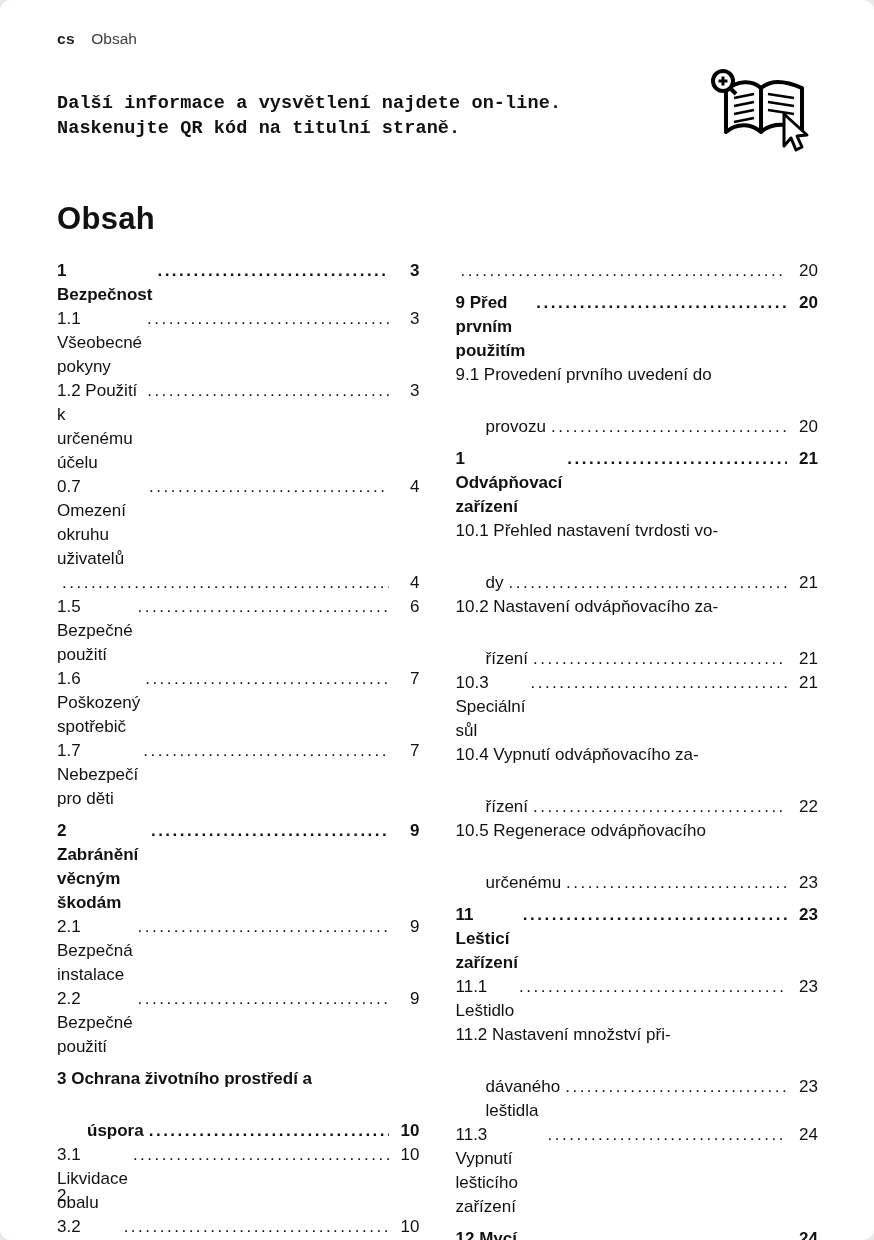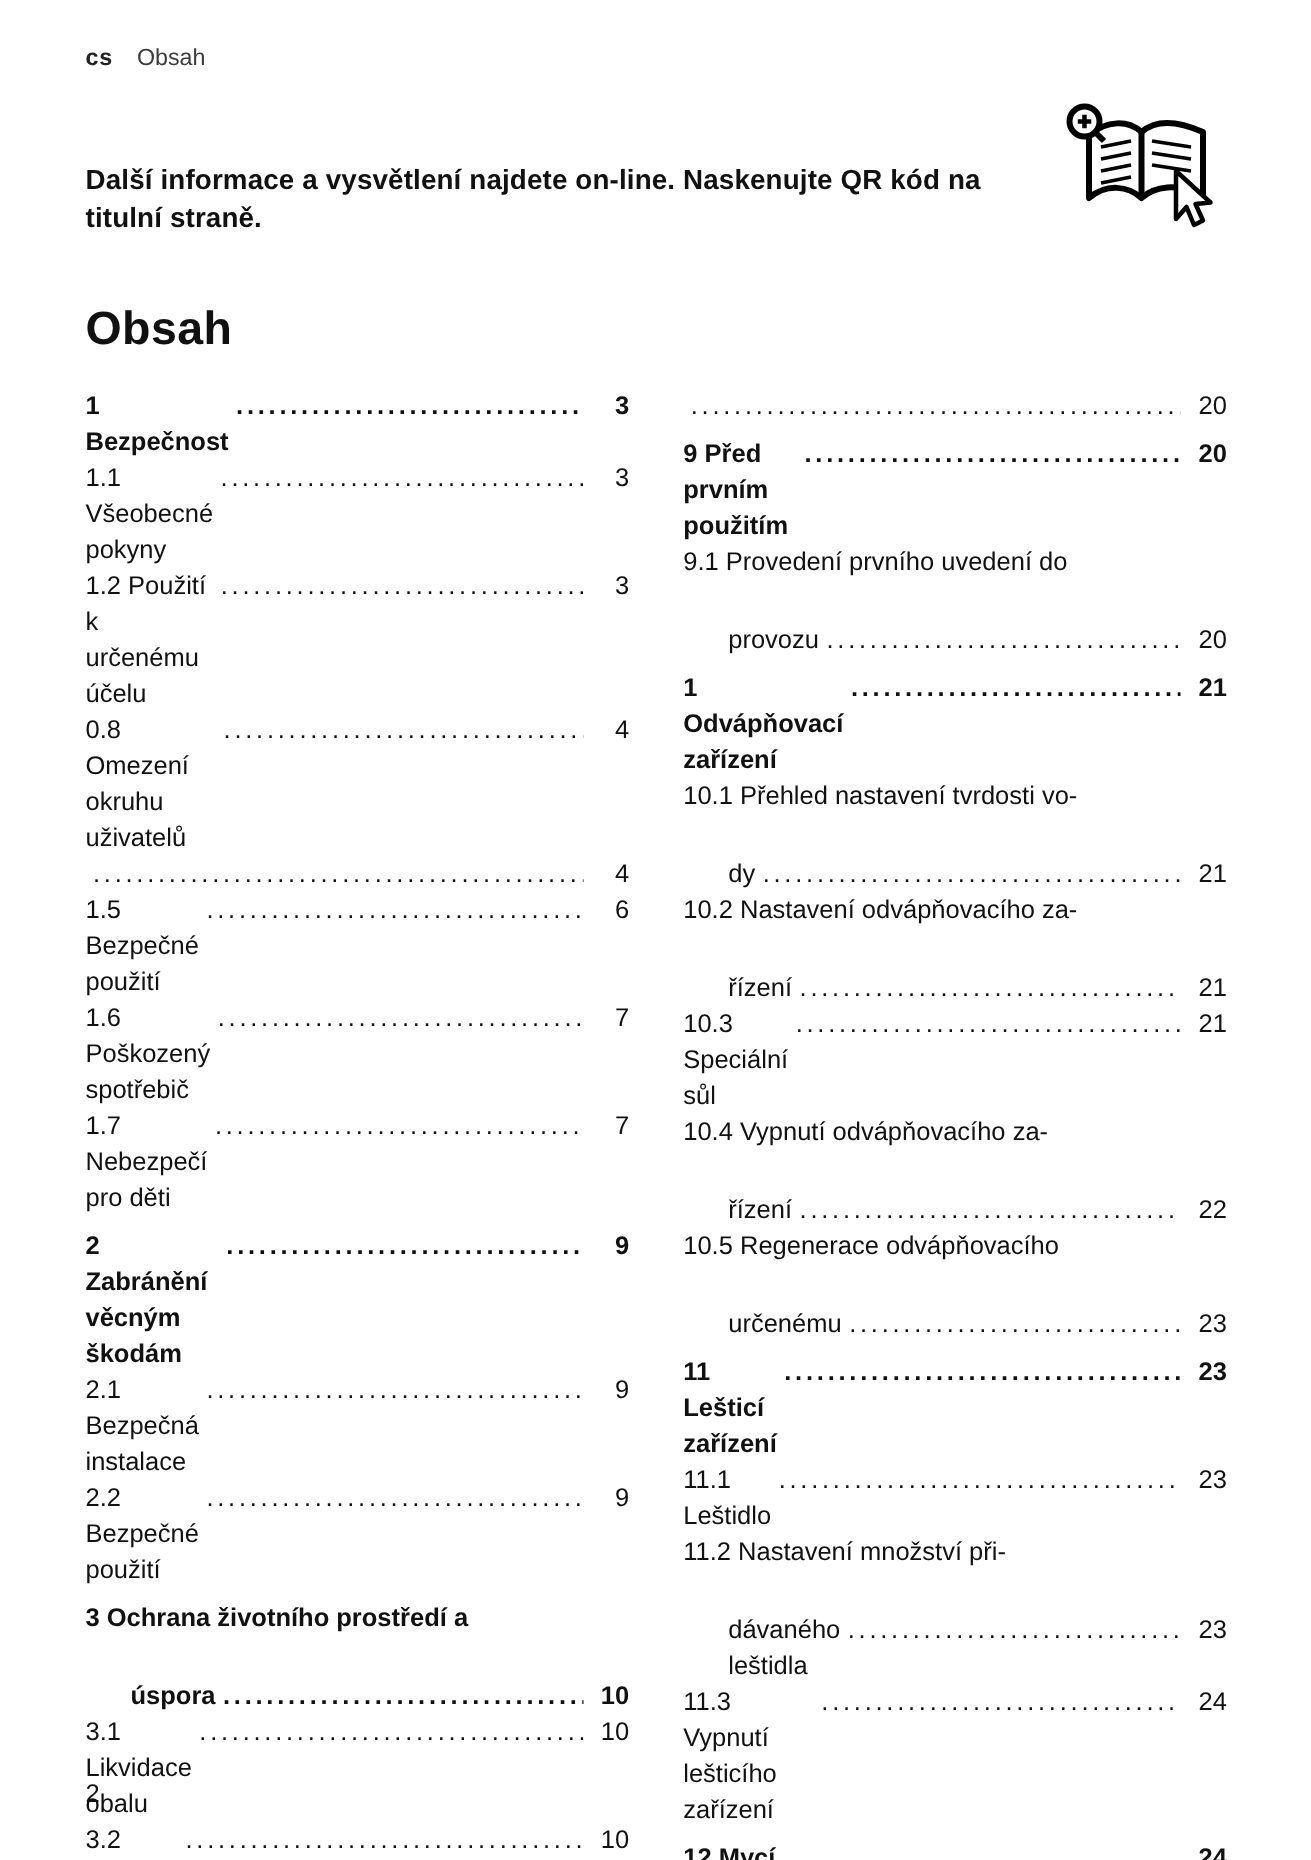--- a/index.html
+++ b/index.html
@@ -1,26 +1,27 @@
 <!DOCTYPE html>
 <html><head>
 <meta charset="utf-8">
 <style>
   html,body { margin:0; padding:0; background:#e8e8e8; }
   .page {
     width:874px; height:1240px; margin:0 auto; background:#ffffff;
     font-family:"Liberation Sans", sans-serif; color:#111;
     position:relative; box-sizing:border-box; padding:30px 56px 0 57px;
     overflow:hidden;
+    border-radius:11px;
   }
   .page-header { font-size:15.5px; color:#222; }
   .page-header .lang { font-weight:bold; letter-spacing:0.5px; }
   .page-header .sect { margin-left:16px; color:#3c3c3c; }
 
-  .intro-row { display:flex; align-items:flex-end; margin-top:28px; }
+  .intro-row { display:flex; align-items:center; margin-top:28px;font-family:Liberation Mono, monospace; }
   .intro {
     font-weight:bold; font-size:18.5px; line-height:24.5px;
     width:615px; margin:0; letter-spacing:0.1px;
   }
   .book-icon { margin-left:auto; margin-right:4px; margin-top:-8px; }
 
   h1.doc-title { font-size:31px; margin:44px 0 22px 0; letter-spacing:0.3px; }
 
   .toc { display:flex; gap:36px; }
   .toc .col { flex:1 1 0; min-width:0; }
@@ -93,21 +94,21 @@
         </div>
         <div class="entry">
           <div class="line">
             <span class="t">1.2 Použití k určenému účelu</span>
             <span class="dots"></span>
             <span class="pg">3</span>
           </div>
         </div>
         <div class="entry">
           <div class="line">
-            <span class="t">0.8 Omezení okruhu uživatelů</span>
+            <span class="t">0.7 Omezení okruhu uživatelů</span>
             <span class="dots"></span>
             <span class="pg">4</span>
           </div>
         </div>
         <div class="entry">
           <div class="line">
             <span class="dots"></span>
             <span class="pg">4</span>
           </div>
         </div>

